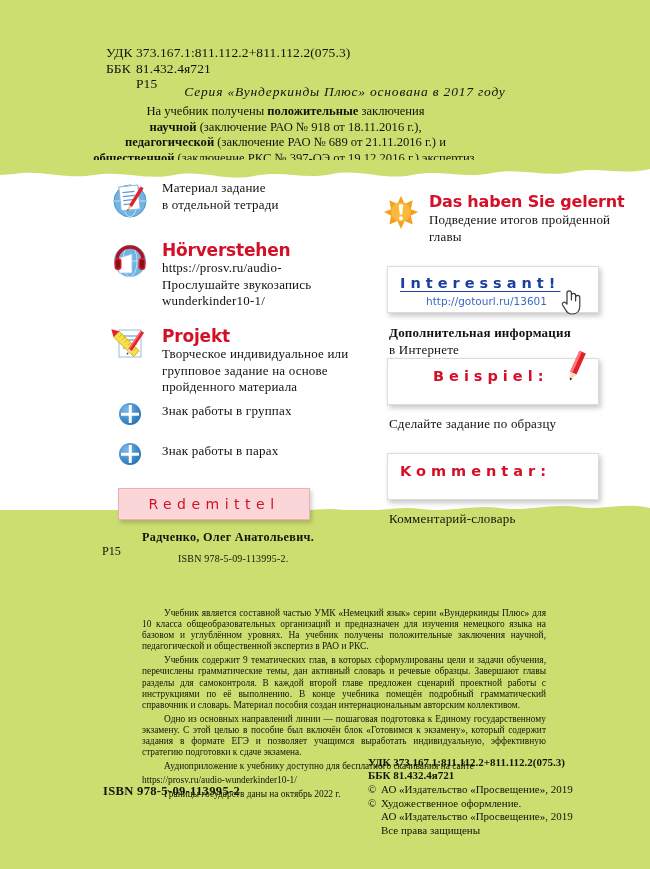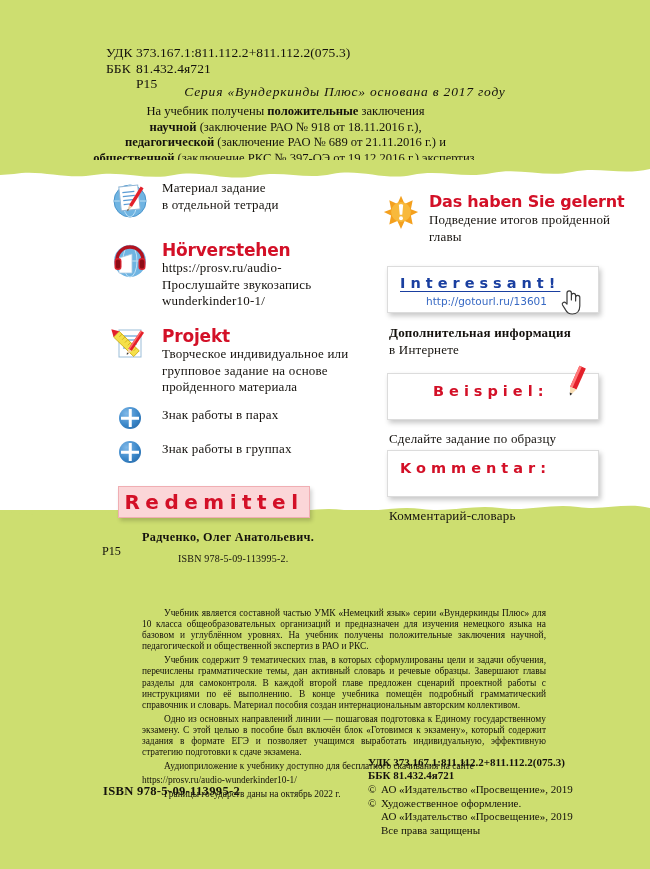--- a/index.html
+++ b/index.html
@@ -59,22 +59,22 @@
   .small-row .ico { position:absolute; left:9px; top:3px; }
   .small-row .body { margin-left:52px; padding-top:3px; }
 
   
   .redemittel {
     margin-top:14px; margin-left:8px; width:192px; height:32px;
     background:#fbd6d8; border:1px solid #f0aeb3;
     display:flex; align-items:center; justify-content:center;
     box-shadow:2px 3px 4px rgba(0,0,0,.18);
   }
-  .redemittel span { color:#d31027; font-family:"DejaVu Sans", sans-serif; font-weight:bold;
-                     font-size:20px; letter-spacing:5.5px; }
+  .redemittel span { color:#d31027; font-family:"DejaVu Sans", sans-serif; font-weight:normal;
+                     font-size:14px; letter-spacing:5.5px; }
   .cap { font-size:13px; letter-spacing:.3px; margin-top:13px; margin-left:8px; }
 
   .wbox {
     background:#fff; border:1px solid #dcdcdc;
     box-shadow:2px 3px 5px rgba(0,0,0,.22);
     position:relative;
   }
   .wbox .lead {
     color:#d31027; font-family:"DejaVu Sans", sans-serif; font-weight:bold;
     font-size:14.5px; letter-spacing:5px;
@@ -238,32 +238,32 @@
           </svg>
         </div>
         <div class="body">
           <div class="ttl-de">Projekt</div>
           <div class="ru">Творческое индивидуальное или</div>
           <div class="ru">групповое задание на основе</div>
           <div class="ru">пройденного материала</div>
         </div>
       </div>
 
+      <div class="small-row">
+        <div class="ico">
+            <div class="dot-ico"></div>
+          </div>
+        <div class="body ru">Знак работы в группах</div>
+      </div>
+
       <div class="small-row" style="margin-top:6px;">
         <div class="ico">
             <div class="dot-ico"></div>
           </div>
         <div class="body ru">Знак работы в парах</div>
-      </div>
-
-      <div class="small-row">
-        <div class="ico">
-            <div class="dot-ico"></div>
-          </div>
-        <div class="body ru">Знак работы в группах</div>
       </div>
 
       <div class="redemittel">
         <span>Redemittel</span>
       </div>
     </div>
 
     <div class="col-r">
 
       <div class="item" style="min-height:58px;">
@@ -287,36 +287,36 @@
         <div class="int-url">http://gotourl.ru/13601</div>
         <div class="cursor-h">
           <svg viewBox="0 0 26 30" width="26" height="30">
             <path d="M9 18 V7 a2.2 2.2 0 0 1 4.4 0 V14 V9.5 a2.1 2.1 0 0 1 4.2 0 V15 V11.5 a2.1 2.1 0 0 1 4.2 0 V20 c0 5-3 8-7.5 8 c-4 0-5.6-1.8-7-4.6 L4.5 19 a2 2 0 0 1 3.3-2.2 Z" fill="#ffffff" stroke="#3a3a3a" stroke-width="1.2" stroke-linejoin="round"></path>
           </svg>
         </div>
       </div>
       <div class="ru" style="margin-top:12px; margin-left:4px;font-weight:bold;">Дополнительная информация</div>
       <div class="ru" style="margin-left:4px;">в Интернете</div>
 
-      <div class="wbox beisp-box" style="margin-top:15px; margin-left:2px;padding-left:45px;">
+      <div class="wbox beisp-box" style="margin-left:2px;padding-left:45px;">
         <div class="lead">Beispiel:</div>
         <div class="pencil">
           <svg viewBox="0 0 30 34" width="30" height="34">
             <g transform="rotate(24 15 17)">
               <rect x="11" y="2" width="7" height="23" fill="#e3202a"></rect>
               <rect x="11" y="2" width="2.6" height="23" fill="#ff7b7b"></rect>
               <polygon points="11,25 18,25 14.5,33" fill="#f7dcb4"></polygon>
               <polygon points="13,30.5 16,30.5 14.5,33" fill="#2b2b2b"></polygon>
             </g>
           </svg>
         </div>
       </div>
       <div class="ru" style="margin-top:11px; margin-left:4px;">Сделайте задание по образцу</div>
 
-      <div class="wbox komm-box" style="margin-top:2px; margin-left:2px;">
+      <div class="wbox komm-box" style="margin-top:20px; margin-left:2px;">
         <div class="lead">Kommentar:</div>
       </div>
       <div class="ru" style="margin-top:11px; margin-left:4px;">Комментарий-словарь</div>
     </div>
   </div>
 
   <div class="low-block">
 
     <div class="p15-tag">Р15</div>
 

